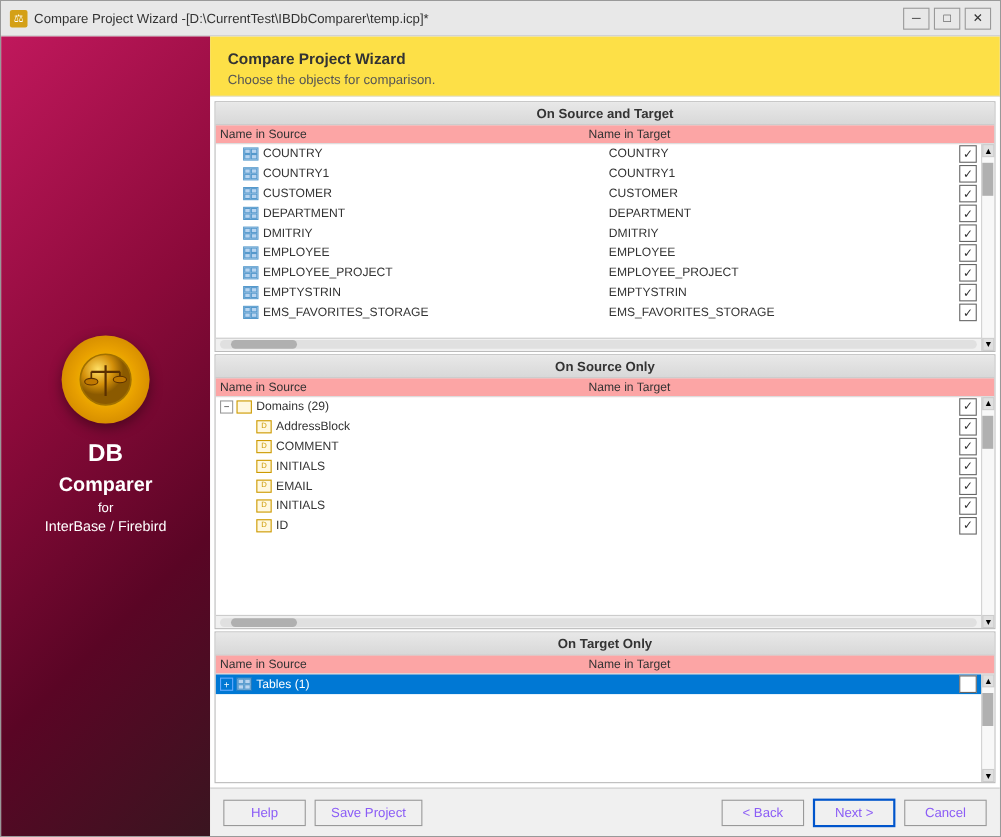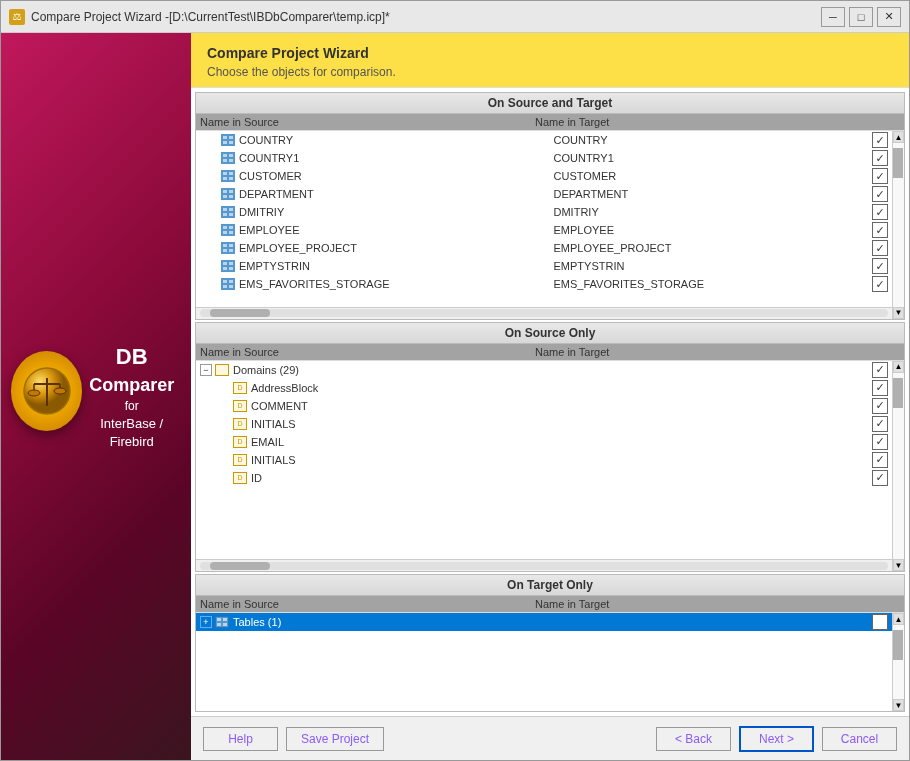--- a/index.html
+++ b/index.html
@@ -10,21 +10,21 @@
     .title-bar { background: #e8e8e8; height: 32px; display: flex; align-items: center; padding: 0 8px; border-bottom: 1px solid #ccc; flex-shrink: 0; }
     .title-bar-icon { width: 16px; height: 16px; margin-right: 6px; background: #d4a017; border-radius: 2px; display: flex; align-items: center; justify-content: center; font-size: 10px; color: white; }
     .title-bar-text { flex: 1; font-size: 12px; color: #333; }
     .title-bar-buttons { display: flex; gap: 4px; }
     .title-btn { width: 24px; height: 20px; background: #e8e8e8; border: 1px solid #999; cursor: pointer; font-size: 11px; display: flex; align-items: center; justify-content: center; color: #333; }
 
     
     .content { display: flex; flex: 1; overflow: hidden; }
 
     
-    .sidebar { width: 190px; flex-shrink: 0; background: linear-gradient(135deg, #c0185c 0%, #8b0a3a 40%, #5a0525 70%, #3a1520 100%); display: flex; flex-direction: row; align-items: center; justify-content: center; padding: 20px 10px; }
+    .sidebar { width: 190px; flex-shrink: 0; background: linear-gradient(135deg, #c0185c 0%, #8b0a3a 40%, #5a0525 70%, #3a1520 100%); display: flex; flex-direction: column; align-items: center; justify-content: center; padding: 20px 10px; }
     .sidebar-logo { width: 80px; height: 80px; background: radial-gradient(circle, #ffd700, #e8a000, #c07800); border-radius: 50%; display: flex; align-items: center; justify-content: center; margin-bottom: 12px; box-shadow: 0 4px 12px rgba(0,0,0,0.4); }
     .sidebar-logo svg { width: 50px; height: 50px; }
     .sidebar-text { color: white; text-align: center; line-height: 1.4; }
     .sidebar-text .db { font-size: 22px; font-weight: bold; }
     .sidebar-text .comparer { font-size: 18px; font-weight: bold; }
     .sidebar-text .for { font-size: 12px; }
     .sidebar-text .product { font-size: 13px; font-weight: normal; }
 
     
     .main-panel { flex: 1; display: flex; flex-direction: column; overflow: hidden; }
@@ -37,21 +37,21 @@
     
     .panels { flex: 1; display: flex; flex-direction: column; background: white; overflow: hidden; padding: 4px; gap: 2px; }
 
     
     .panel-section { display: flex; flex-direction: column; border: 1px solid #bbb; flex: 1; overflow: hidden; }
     .panel-section.source-only { flex: 1.1; }
     .panel-section.target-only { flex: 0.6; }
 
     .panel-header { background: linear-gradient(to bottom, #e8e8e8, #d8d8d8); border-bottom: 1px solid #bbb; padding: 3px 8px; text-align: center; font-weight: bold; font-size: 12px; color: #333; flex-shrink: 0; }
 
-    .panel-cols { display: flex; padding: 2px 4px; border-bottom: 1px solid #ddd; background: #a3a3a3; flex-shrink: 0; }
+    .panel-cols { display: flex; padding: 2px 4px; border-bottom: 1px solid #ddd; background: #fca5a5; flex-shrink: 0; }
     .col-name-in-source { flex: 1; font-size: 11px; color: #333; font-weight: normal; }
     .col-name-in-target { flex: 1; font-size: 11px; color: #333; font-weight: normal; }
     .col-check { width: 30px; }
 
     .panel-list { flex: 1; overflow-y: auto; overflow-x: hidden; position: relative; }
 
     .list-item { display: flex; align-items: center; padding: 1px 4px; min-height: 18px; cursor: default; }
     .list-item.selected { background: #0078d4; color: white; }
     .list-item.selected .item-text { color: white; }
     .expand-btn { width: 12px; height: 12px; border: 1px solid #999; background: white; display: flex; align-items: center; justify-content: center; font-size: 9px; cursor: pointer; color: #333; flex-shrink: 0; margin-right: 2px; }

